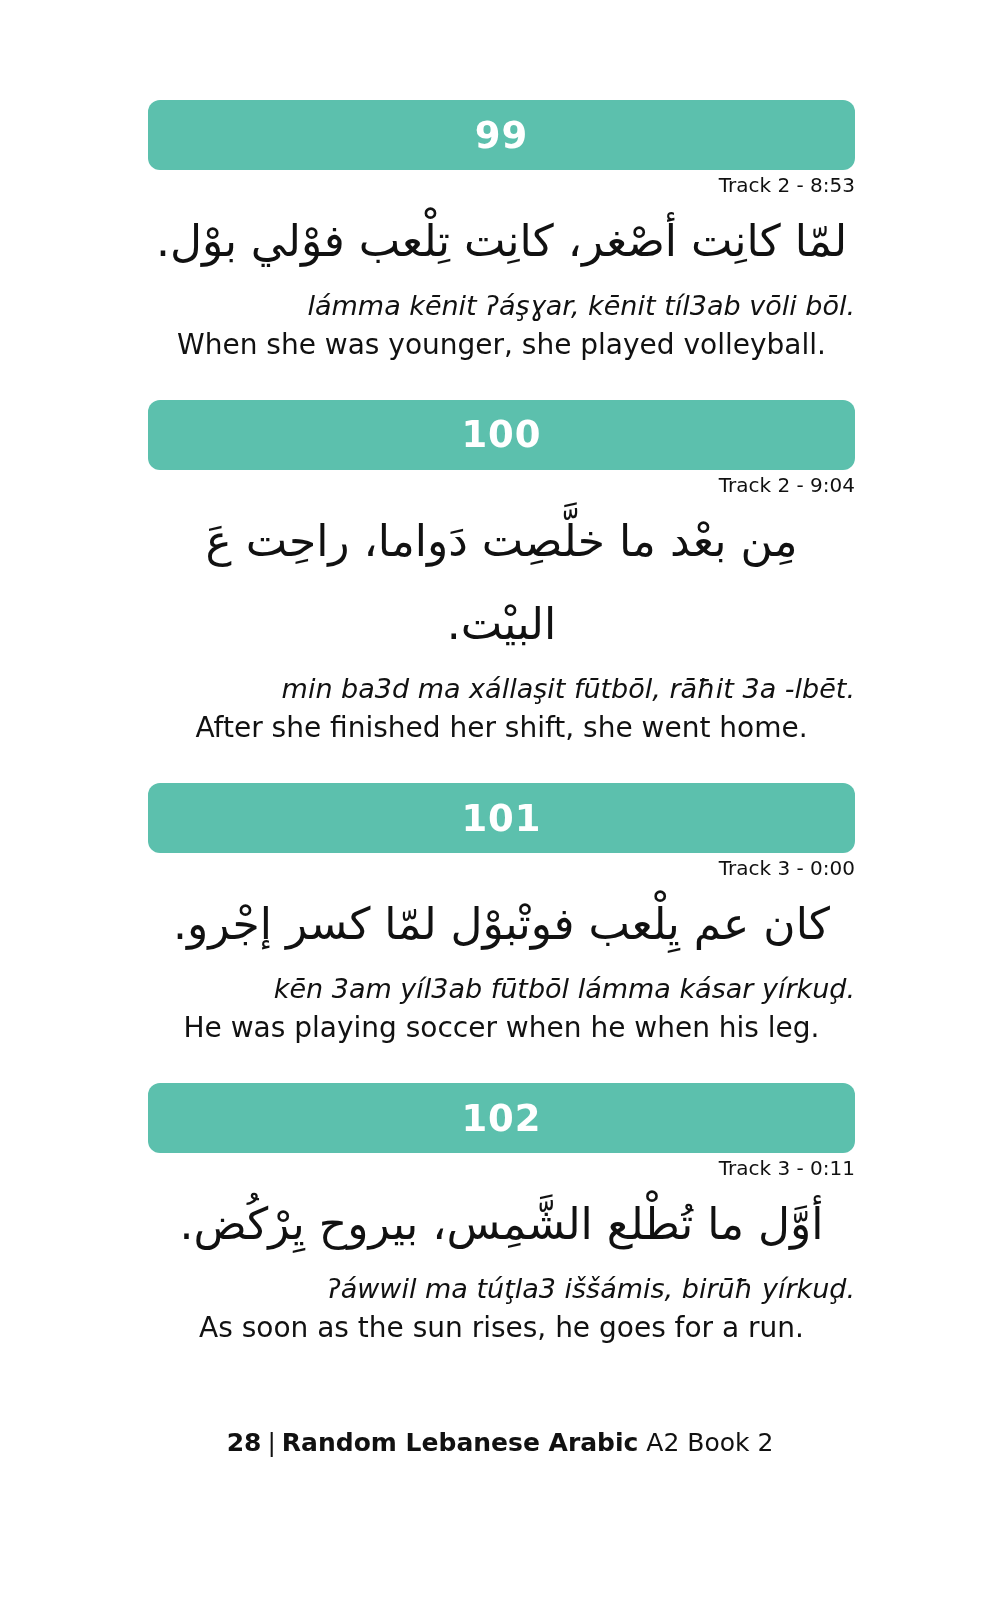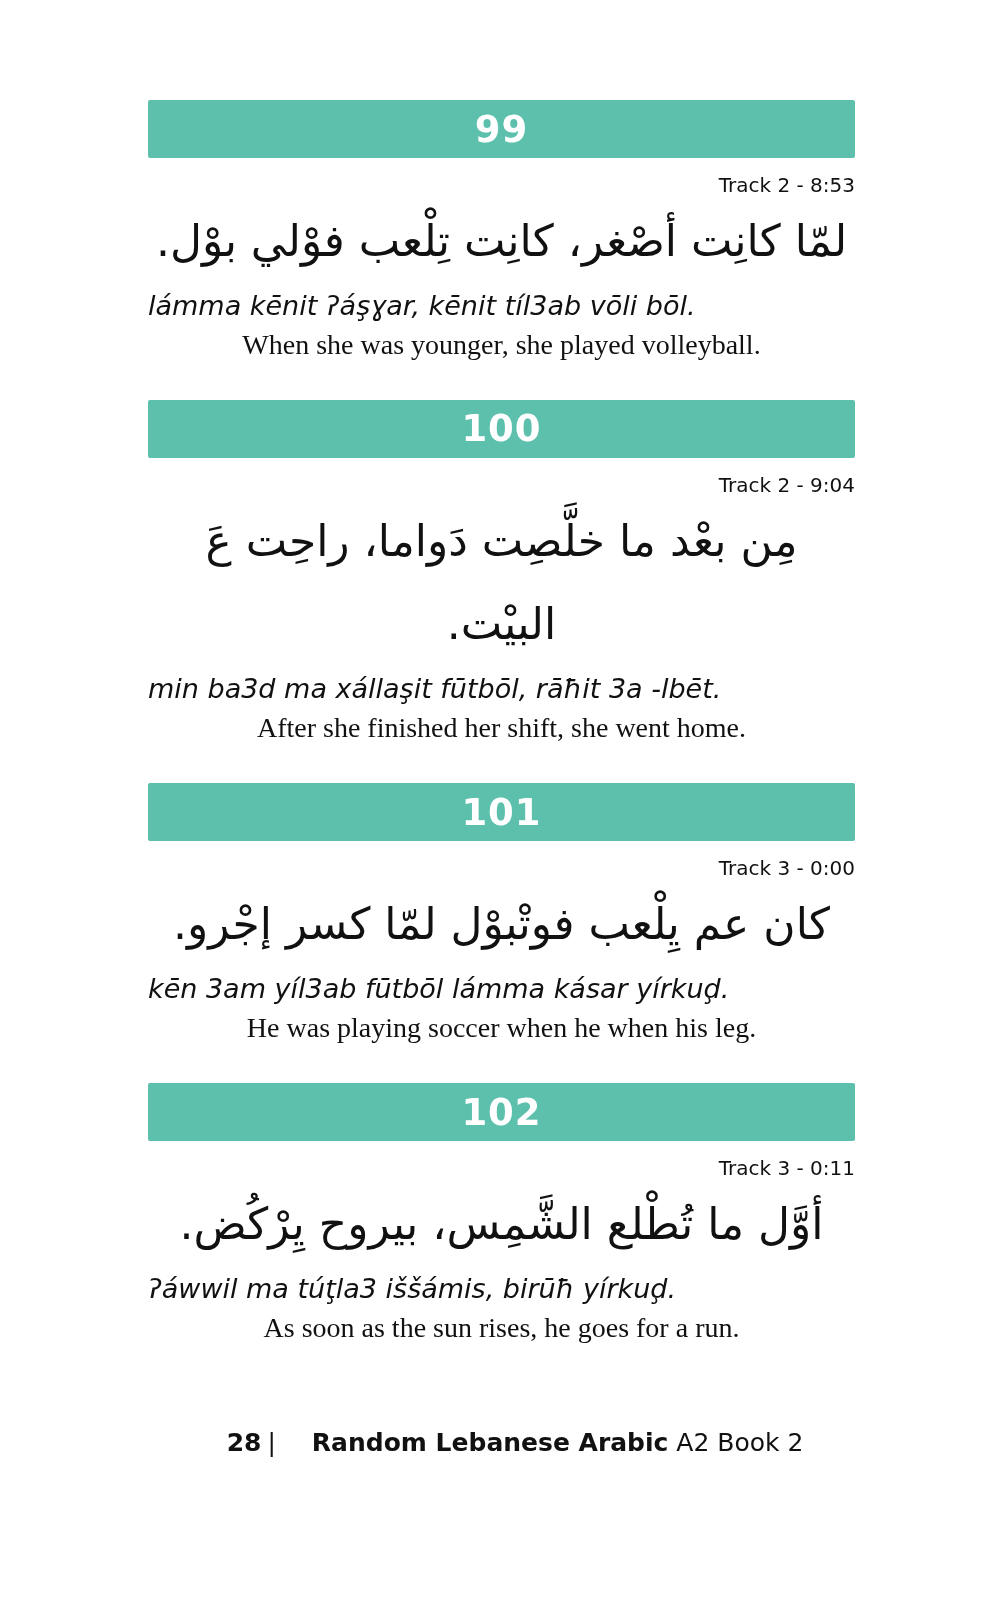--- a/index.html
+++ b/index.html
@@ -19,75 +19,74 @@
   .content {
     position: absolute;
     left: 148px;
     top: 100px;
     width: 707px;
   }
   .section {
     margin-bottom: 36px;
   }
   .bar {
-    height: 58px;
+    height: 70px;
     background: #5cc0ad;
-    border-radius: 2px;
+    border-radius: 12px;
     display: flex;
     align-items: center;
     justify-content: center;
   }
   .bar-number {
     color: #ffffff;
     font-size: 37px;
     font-weight: bold;
     letter-spacing: 1px;
   }
   .track {
     text-align: right;
     font-size: 20px;
     line-height: 1.2;
-    margin-top: 15px;
+    margin-top: 3px;
     color: #111111;
   }
   .arabic {
     direction: rtl;
     text-align: center;
     font-size: 44px;
     font-weight: normal;
     line-height: 1.9;
     margin-top: 2px;
     color: #111111;
   }
   .translit {
-    text-align: left;
+    text-align: right;
     font-style: italic;
     font-size: 27px;
     line-height: 1.35;
     margin-top: 5px;
     color: #111111;
   }
   .english {
     text-align: center;
     font-size: 28px;
     line-height: 1.35;
     margin-top: 2px;
     color: #111111;
-    font-family: Liberation Serif, serif;
   }
   .footer {
     position: absolute;
     left: 0;
     top: 1428px;
     width: 100%;
     text-align: center;
     font-size: 25px;
     color: #111111;
   }
-  .footer .bold { font-weight: bold; margin-left: 30px; }
+  .footer .bold { font-weight: bold; }
   .footer .sep { font-weight: normal; padding: 0 6px; }
 </style>
 </head>
 <body>
 
 <div class="page">
   <div class="content">
 
     <div class="section">
       <div class="bar">

